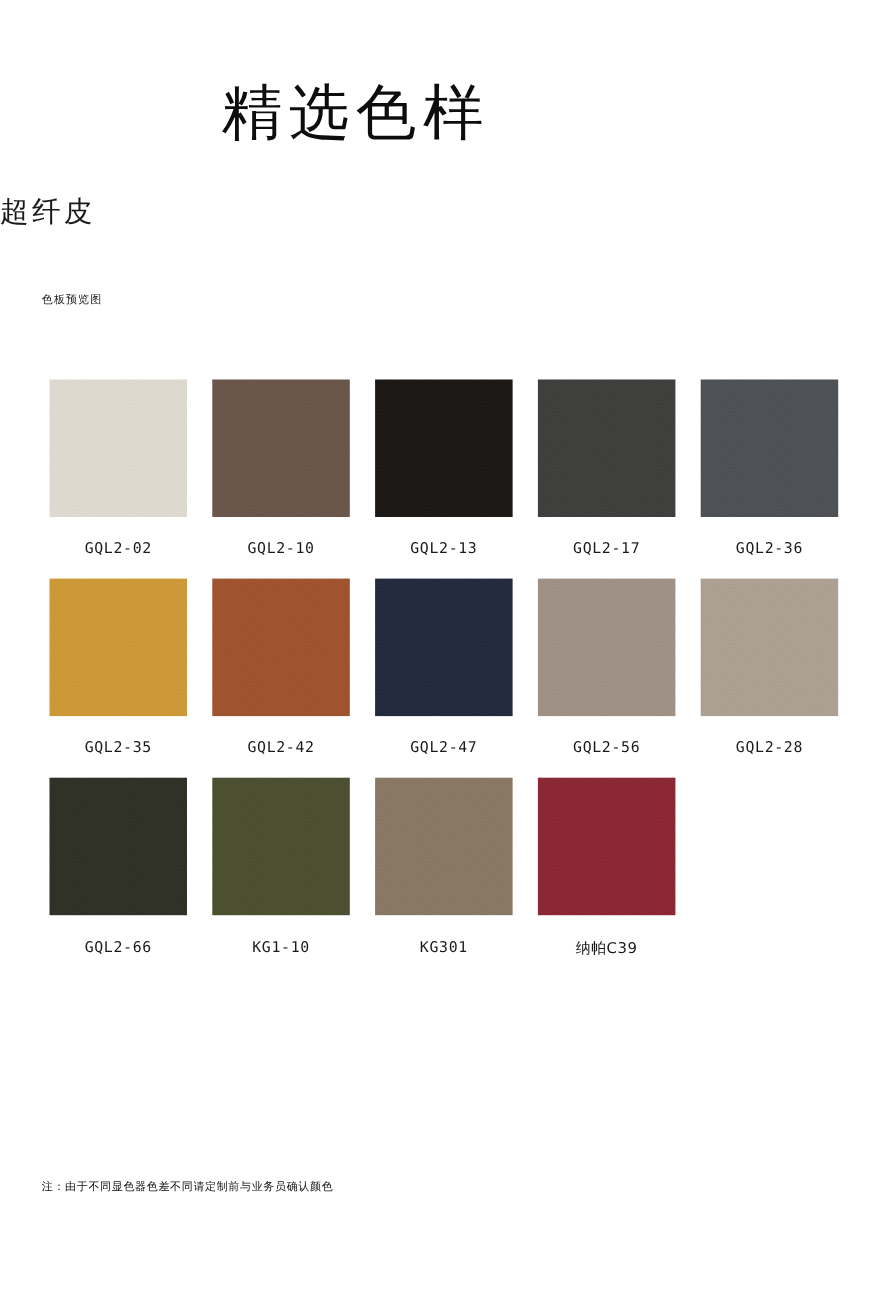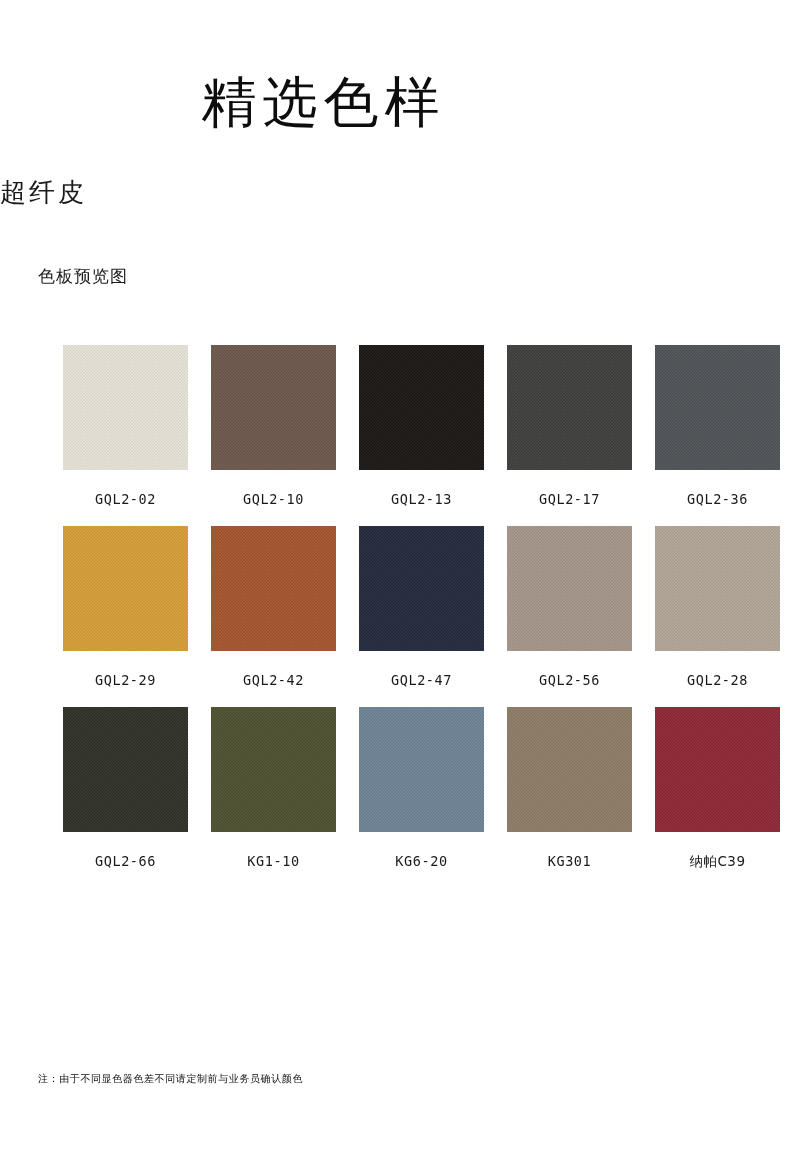--- a/index.html
+++ b/index.html
@@ -45,30 +45,30 @@
     margin: 0;
     padding-top: 42px;
     font-family: "DejaVu Sans", "Liberation Sans", sans-serif;
   }
 
   
   .section-label {
     position: absolute;
     left: 38px;
     top: 265px;
-    font-size: 17px;
+    font-size: 10px;
     letter-spacing: 1px;
     color: #1a1a1a;
     font-family: "DejaVu Sans", "Liberation Sans", sans-serif;
   }
 
   
   .grid {
     position: absolute;
-    left: 63px;
+    left: 45px;
     top: 345px;
     width: 712px;
   }
   .row {
     display: flex;
     justify-content: flex-start;
     margin-bottom: 19px;
   }
   .cell {
     width: 125px;
@@ -153,21 +153,21 @@
       </div>
       <div class="cell">
         <div class="chip" style="background-color: rgb(76, 79, 83);"></div>
         <div class="chip-label">GQL2-36</div>
       </div>
     </div>
 
     <div class="row">
       <div class="cell">
         <div class="chip" style="background-color: rgb(211, 155, 52);"></div>
-        <div class="chip-label">GQL2-29</div>
+        <div class="chip-label">GQL2-35</div>
       </div>
       <div class="cell">
         <div class="chip" style="background-color: rgb(160, 82, 42);"></div>
         <div class="chip-label">GQL2-42</div>
       </div>
       <div class="cell">
         <div class="chip" style="background-color: rgb(32, 38, 58);"></div>
         <div class="chip-label">GQL2-47</div>
       </div>
       <div class="cell">
@@ -183,24 +183,20 @@
     <div class="row">
       <div class="cell">
         <div class="chip" style="background-color: rgb(43, 46, 35);"></div>
         <div class="chip-label">GQL2-66</div>
       </div>
       <div class="cell">
         <div class="chip" style="background-color: rgb(74, 77, 44);"></div>
         <div class="chip-label">KG1-10</div>
       </div>
       <div class="cell">
-        <div class="chip" style="background-color: rgb(106, 128, 147);"></div>
-        <div class="chip-label">KG6-20</div>
-      </div>
-      <div class="cell">
         <div class="chip" style="background-color: rgb(139, 122, 99);"></div>
         <div class="chip-label">KG301</div>
       </div>
       <div class="cell">
         <div class="chip" style="background-color: rgb(140, 35, 49);"></div>
         <div class="chip-label cjk">纳帕C39</div>
       </div>
     </div>
   </div>
 

